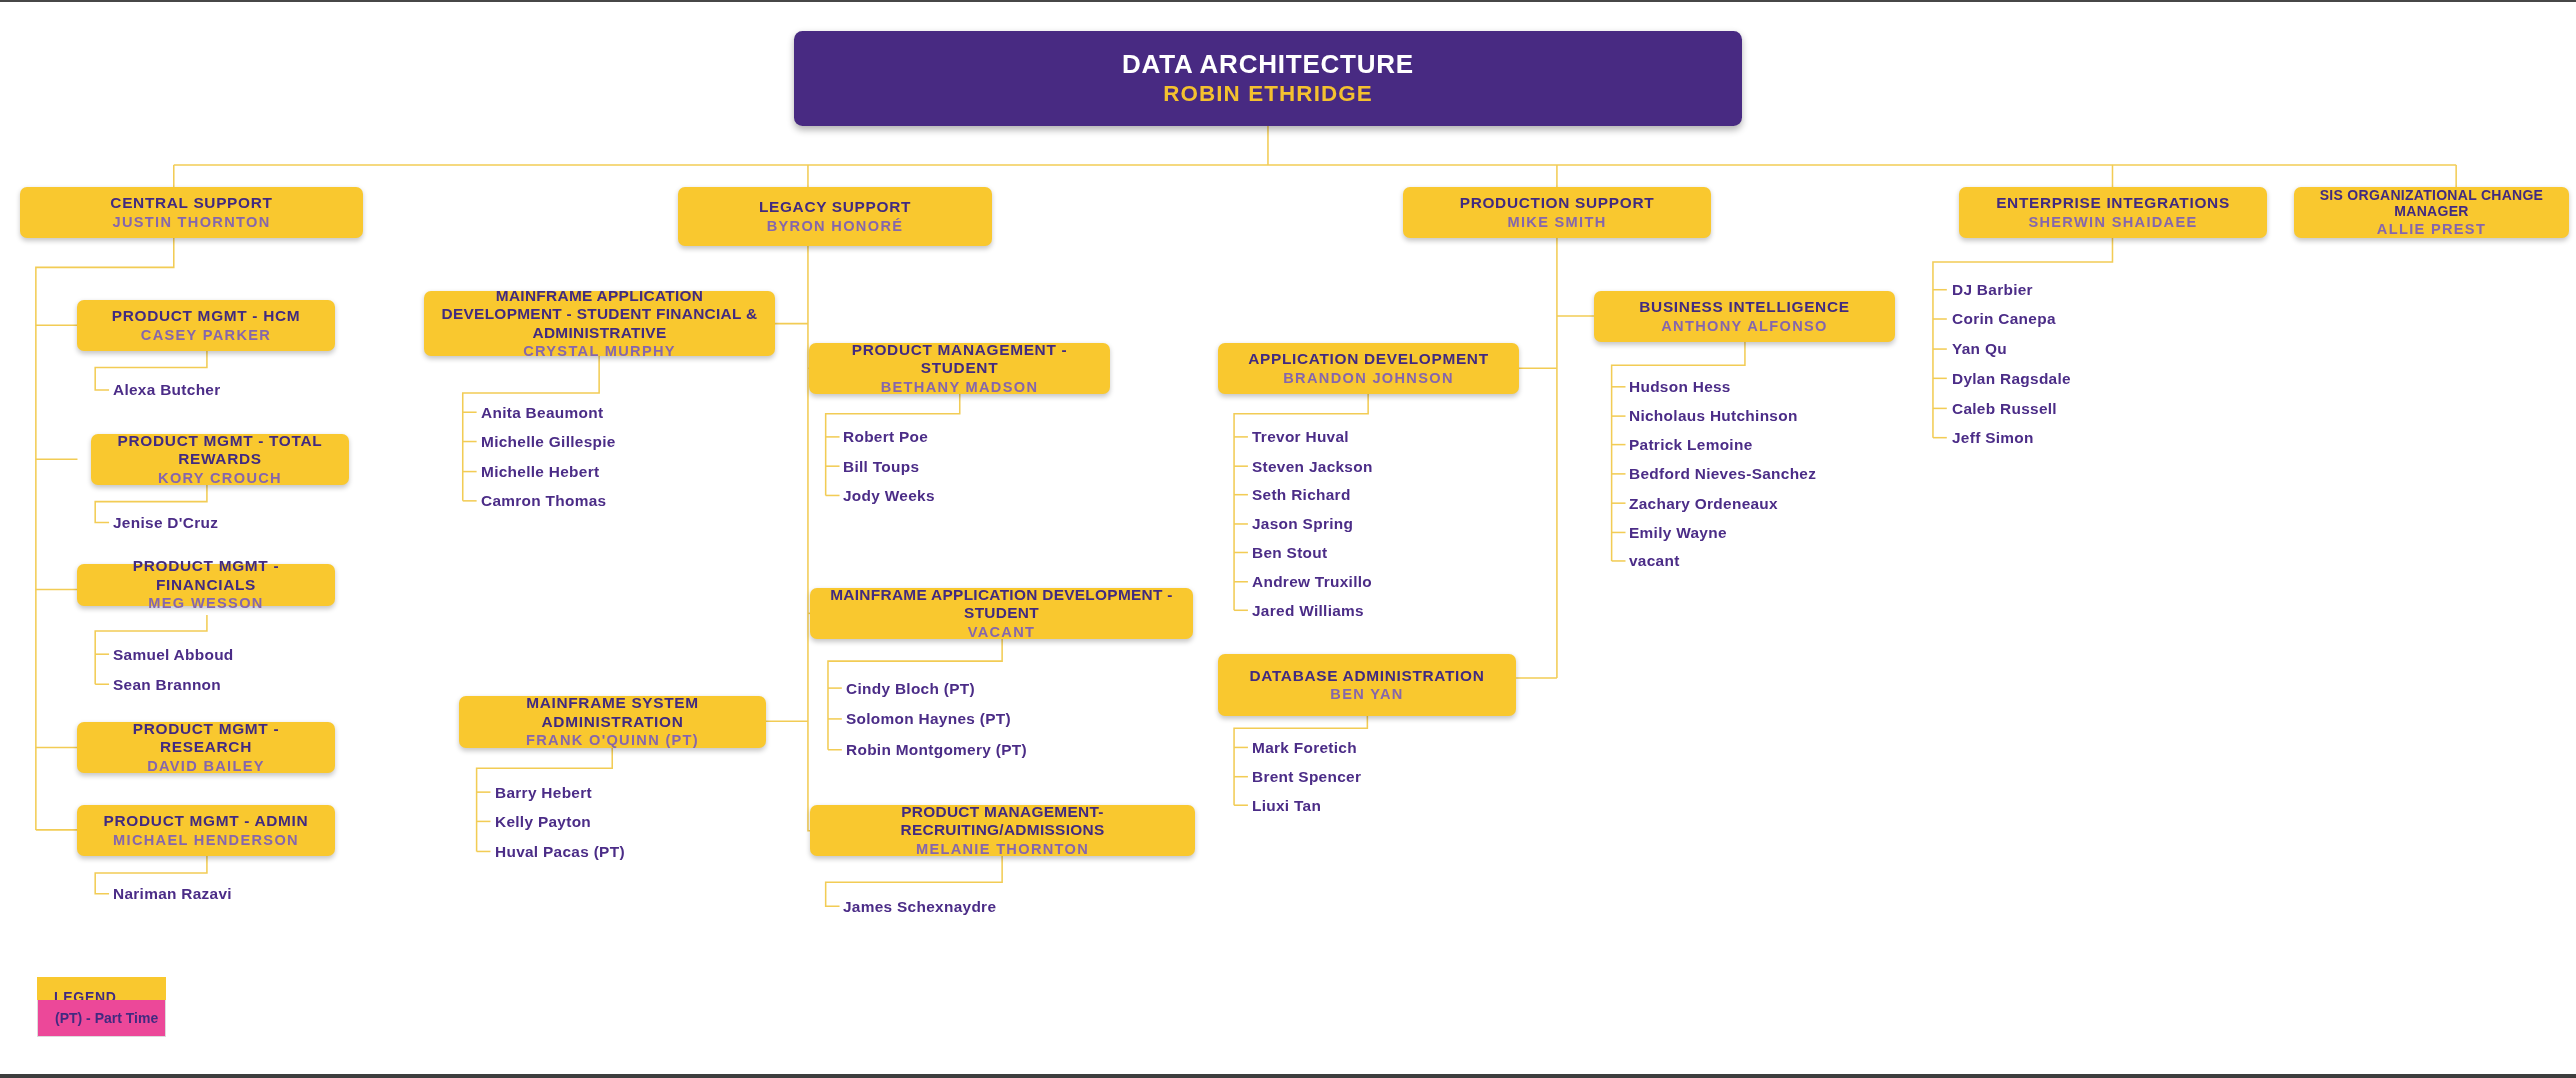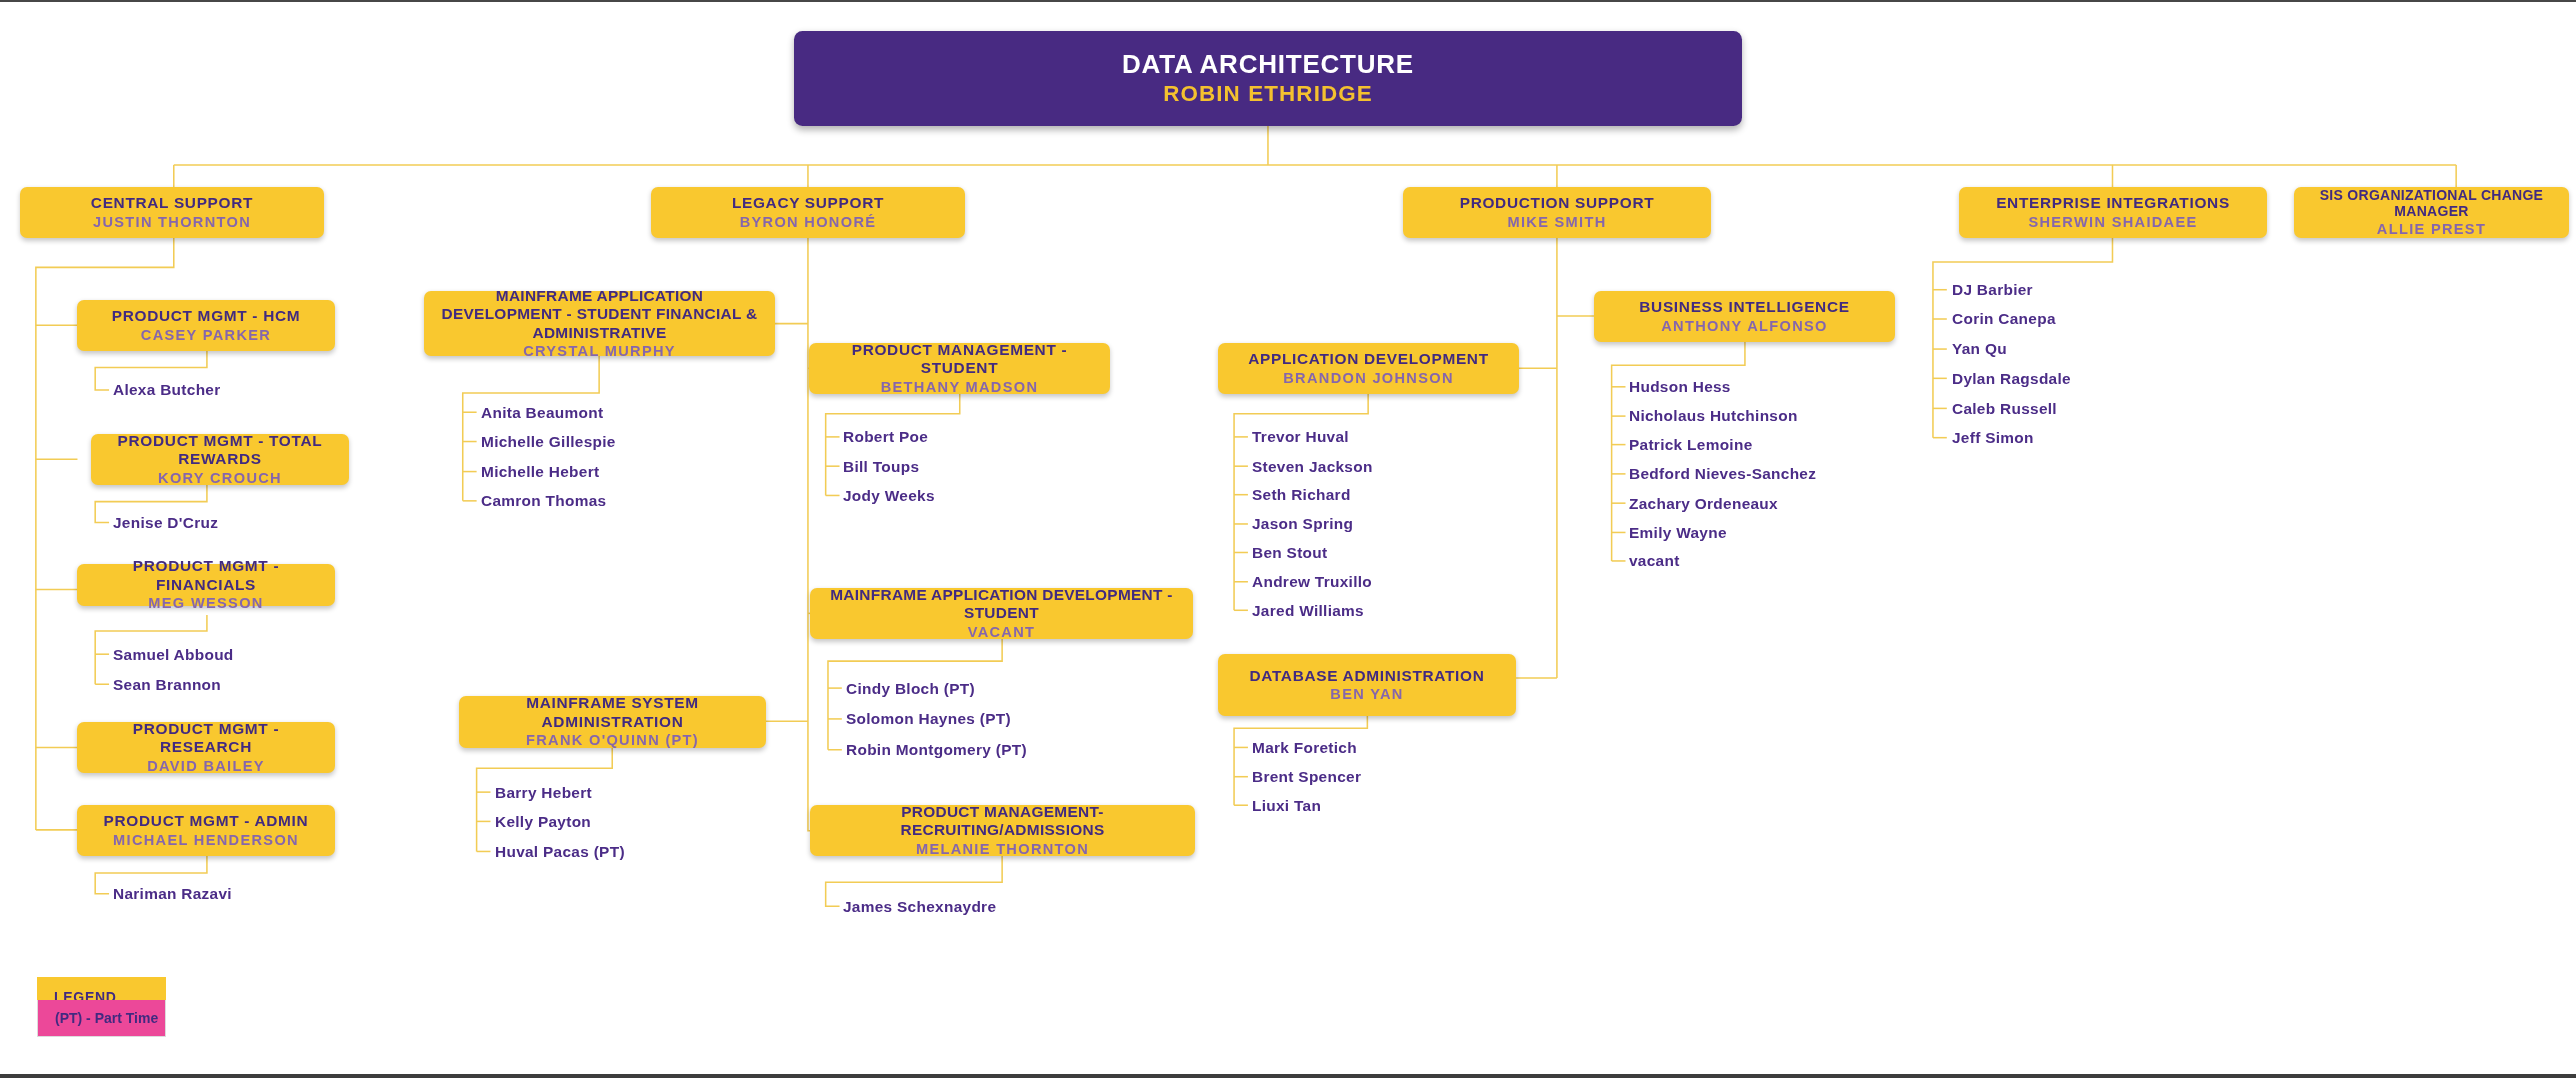--- a/index.html
+++ b/index.html
@@ -131,25 +131,25 @@
     <path d="M2508,491 H2526"></path>
       <path d="M2508,530 H2526"></path>
       <path d="M2508,568 H2526"></path>
   </svg>
 
   <div class="node root" style="left:794px;top:31px;width:948px;height:95px">
     <div class="t">DATA ARCHITECTURE</div>
     <div class="p">ROBIN ETHRIDGE</div>
   </div>
 
-  <div class="node" style="left:20px;top:187px;width:304px;height:51px">
+  <div class="node" style="left:20px;top:187px;width:343px;height:51px">
     <div class="t">CENTRAL SUPPORT</div>
     <div class="p">JUSTIN THORNTON</div>
   </div>
-  <div class="node" style="left:651px;top:187px;width:314px;height:51px">
+  <div class="node" style="left:678px;top:187px;width:314px;height:59px">
     <div class="t">LEGACY SUPPORT</div>
     <div class="p">BYRON HONORÉ</div>
   </div>
   <div class="node" style="left:1403px;top:187px;width:308px;height:51px">
     <div class="t">PRODUCTION SUPPORT</div>
     <div class="p">MIKE SMITH</div>
   </div>
   <div class="node" style="left:1959px;top:187px;width:308px;height:51px">
     <div class="t">ENTERPRISE INTEGRATIONS</div>
     <div class="p">SHERWIN SHAIDAEE</div>

